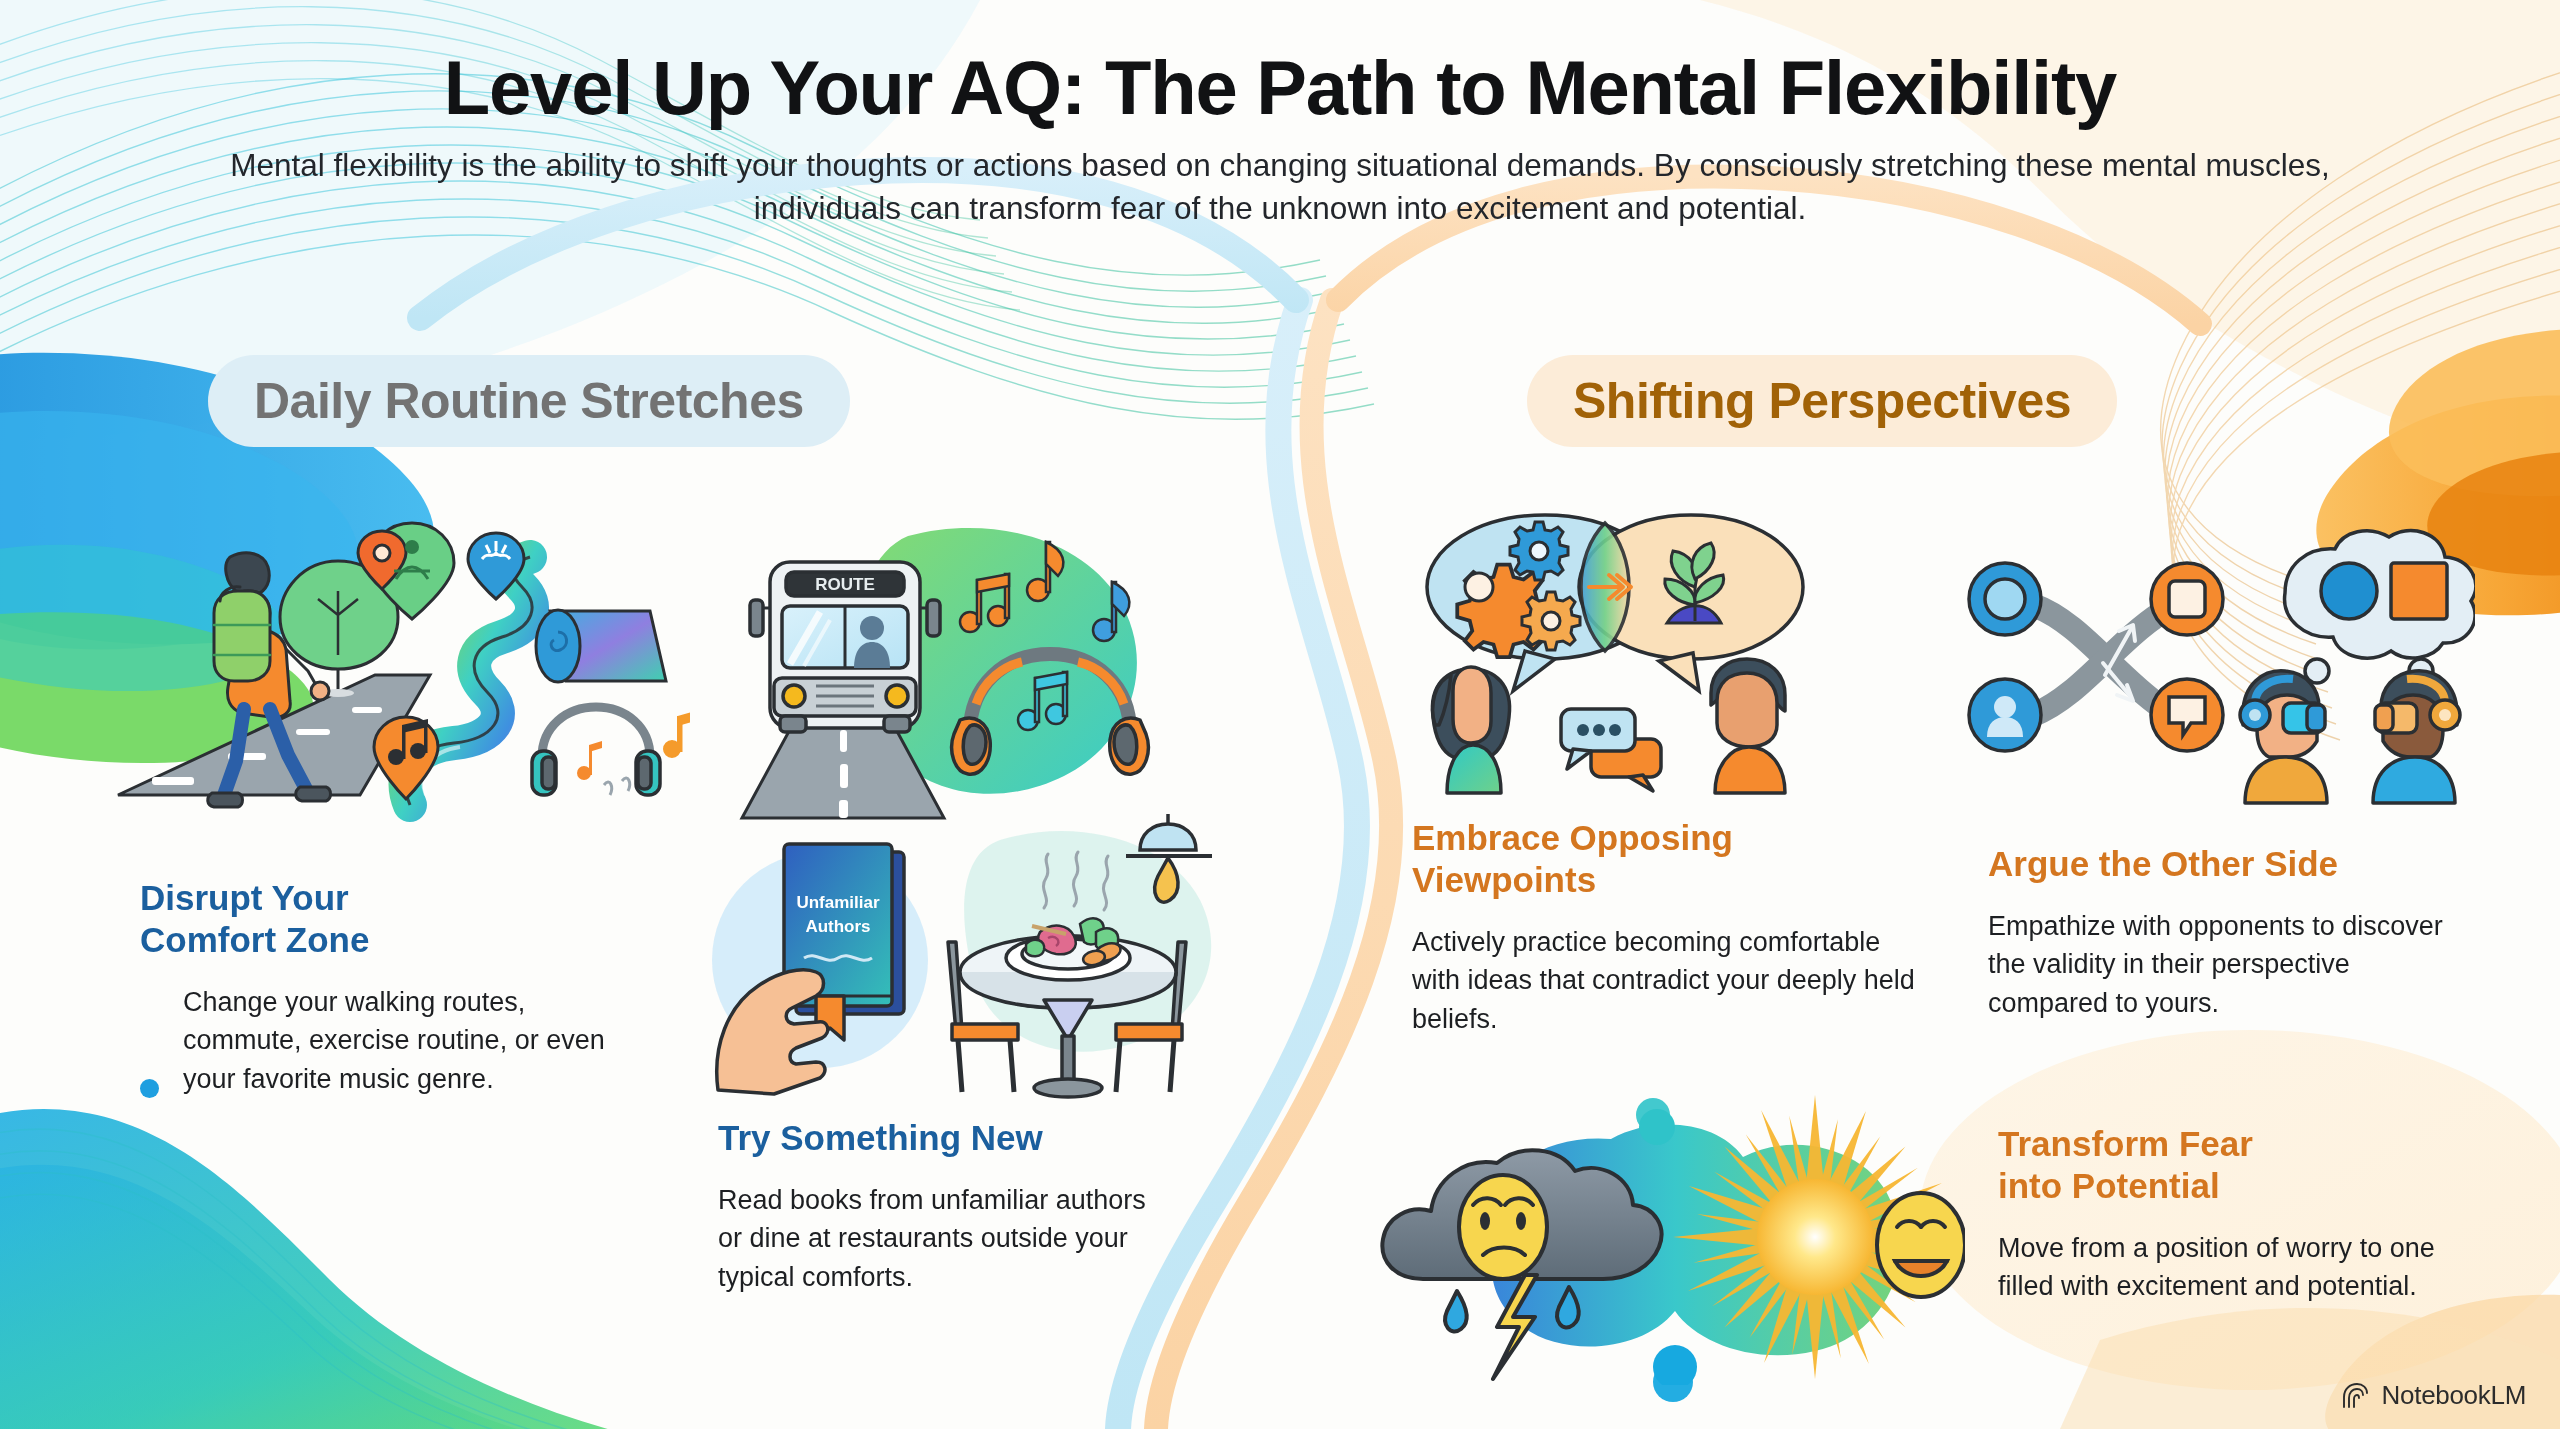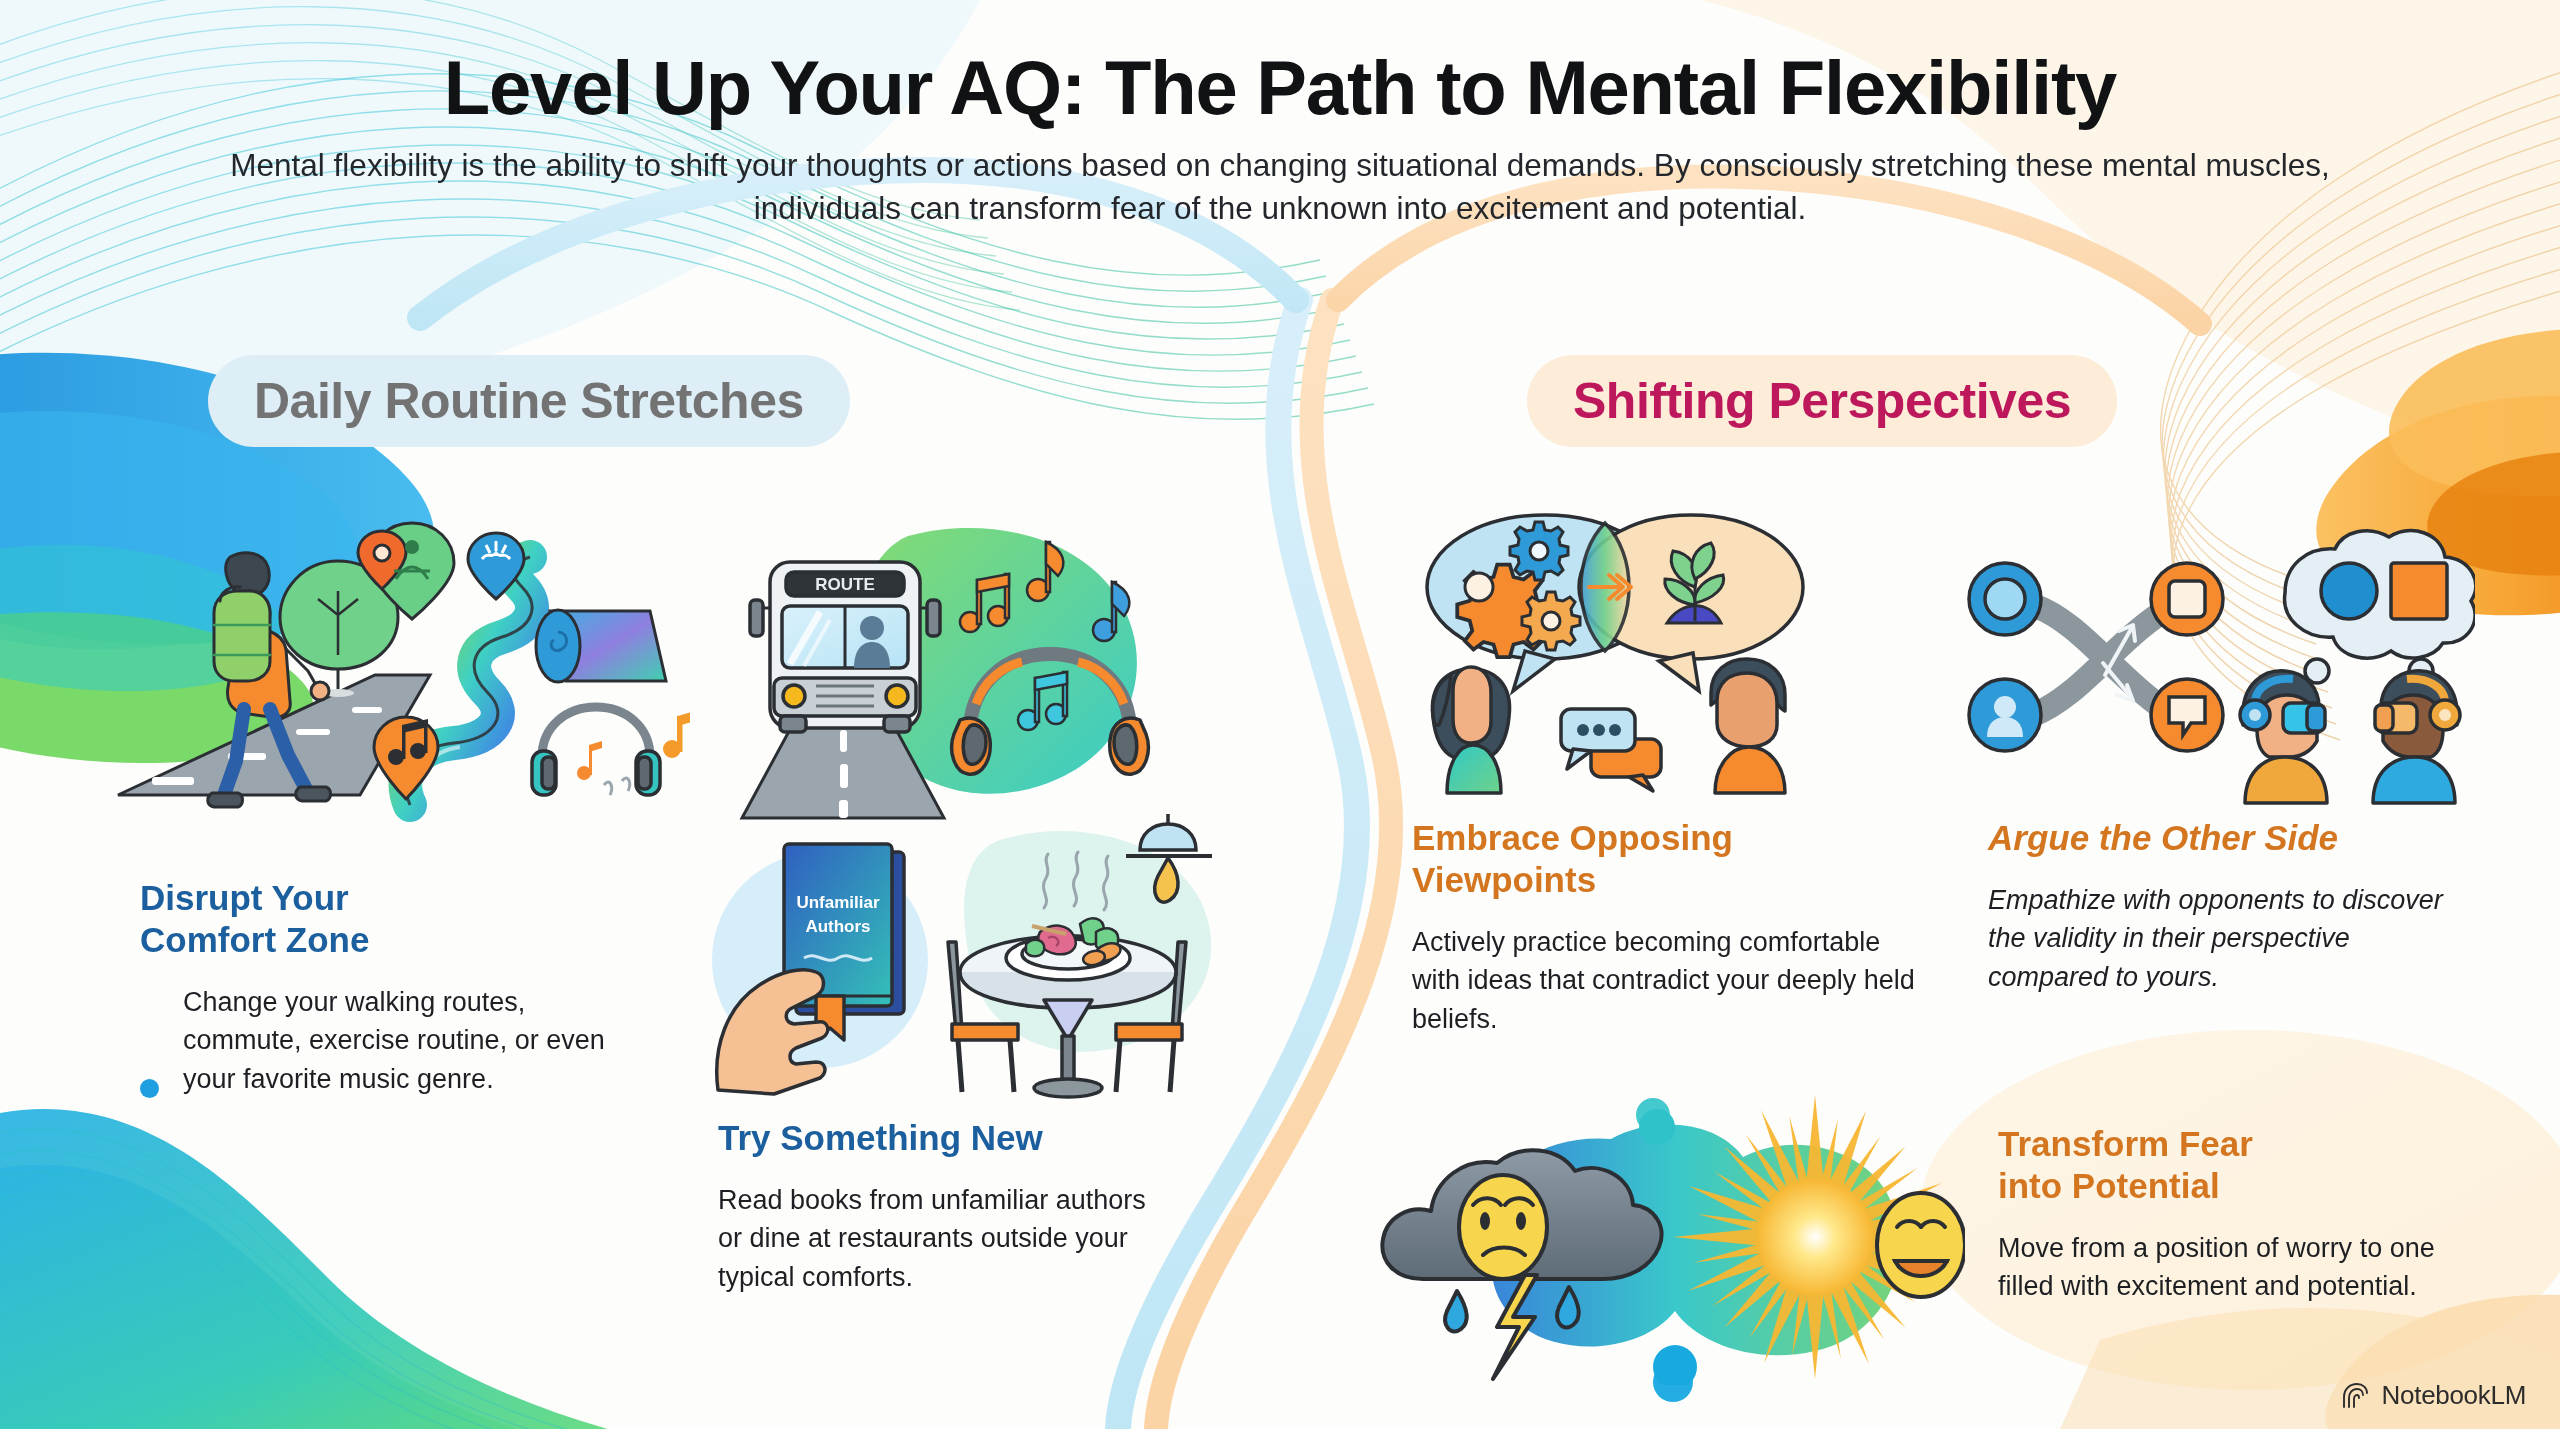--- a/index.html
+++ b/index.html
@@ -32,40 +32,40 @@
     font-size: 31.5px; color: #23262b; line-height: 1.38;
   }
 
   
   .pill {
     position: absolute; display: flex; align-items: center; justify-content: center;
     border-radius: 48px; height: 92px; padding: 0 46px;
     font-size: 50px; font-weight: 700; letter-spacing: -0.5px;
   }
   .pill-left  { left: 208px; top: 355px; background: #ddeef6; color: #737373; }
-  .pill-right { left: 1527px; top: 355px; background: #fcecd8; color: #be185d; }
+  .pill-right { left: 1527px; top: 355px; background: #fcecd8; color: #a16207; }
 
   
   .block { position: absolute; }
   .h3 { font-size: 35px; font-weight: 700; line-height: 1.2; margin-bottom: 22px; }
   .h3.blue   { color: #1b5f9e; }
   .h3.orange { color: #d4761f; }
   .body-txt { font-size: 27px; line-height: 1.42; color: #1d1f22; }
 
   .bullet-row { display: flex; gap: 24px; align-items: flex-end; }
   .bullet-dot {
     flex: 0 0 auto; width: 19px; height: 19px; border-radius: 50%;
     background: #1f9fe0; margin-top: 12px;
   }
 
   
   #blk-disrupt   { left: 140px;  top: 833px;  width: 500px; margin-top: 44px; }
   #blk-trynew    { left: 718px;  top: 1117px; width: 430px; }
   #blk-embrace   { left: 1412px; top: 817px;  width: 520px; }
-  #blk-argue     { left: 1988px; top: 817px;  width: 470px; font-style: italic; }
+  #blk-argue     { left: 1988px; top: 843px;  width: 470px; }
   #blk-transform { left: 1998px; top: 1123px; width: 440px; }
 
   
   .illu { position: absolute; }
   #illu-hiker  { left: 110px;  top: 495px;  width: 580px; height: 330px; }
   #illu-bus    { left: 720px;  top: 520px;  width: 450px; height: 300px; }
   #illu-book   { left: 700px;  top: 800px;  width: 540px; height: 300px; }
   #illu-bubble { left: 1405px; top: 495px;  width: 420px; height: 300px; }
   #illu-vr     { left: 1955px; top: 525px;  width: 520px; height: 280px; }
   #illu-storm  { left: 1345px; top: 1095px; width: 620px; height: 290px; }

